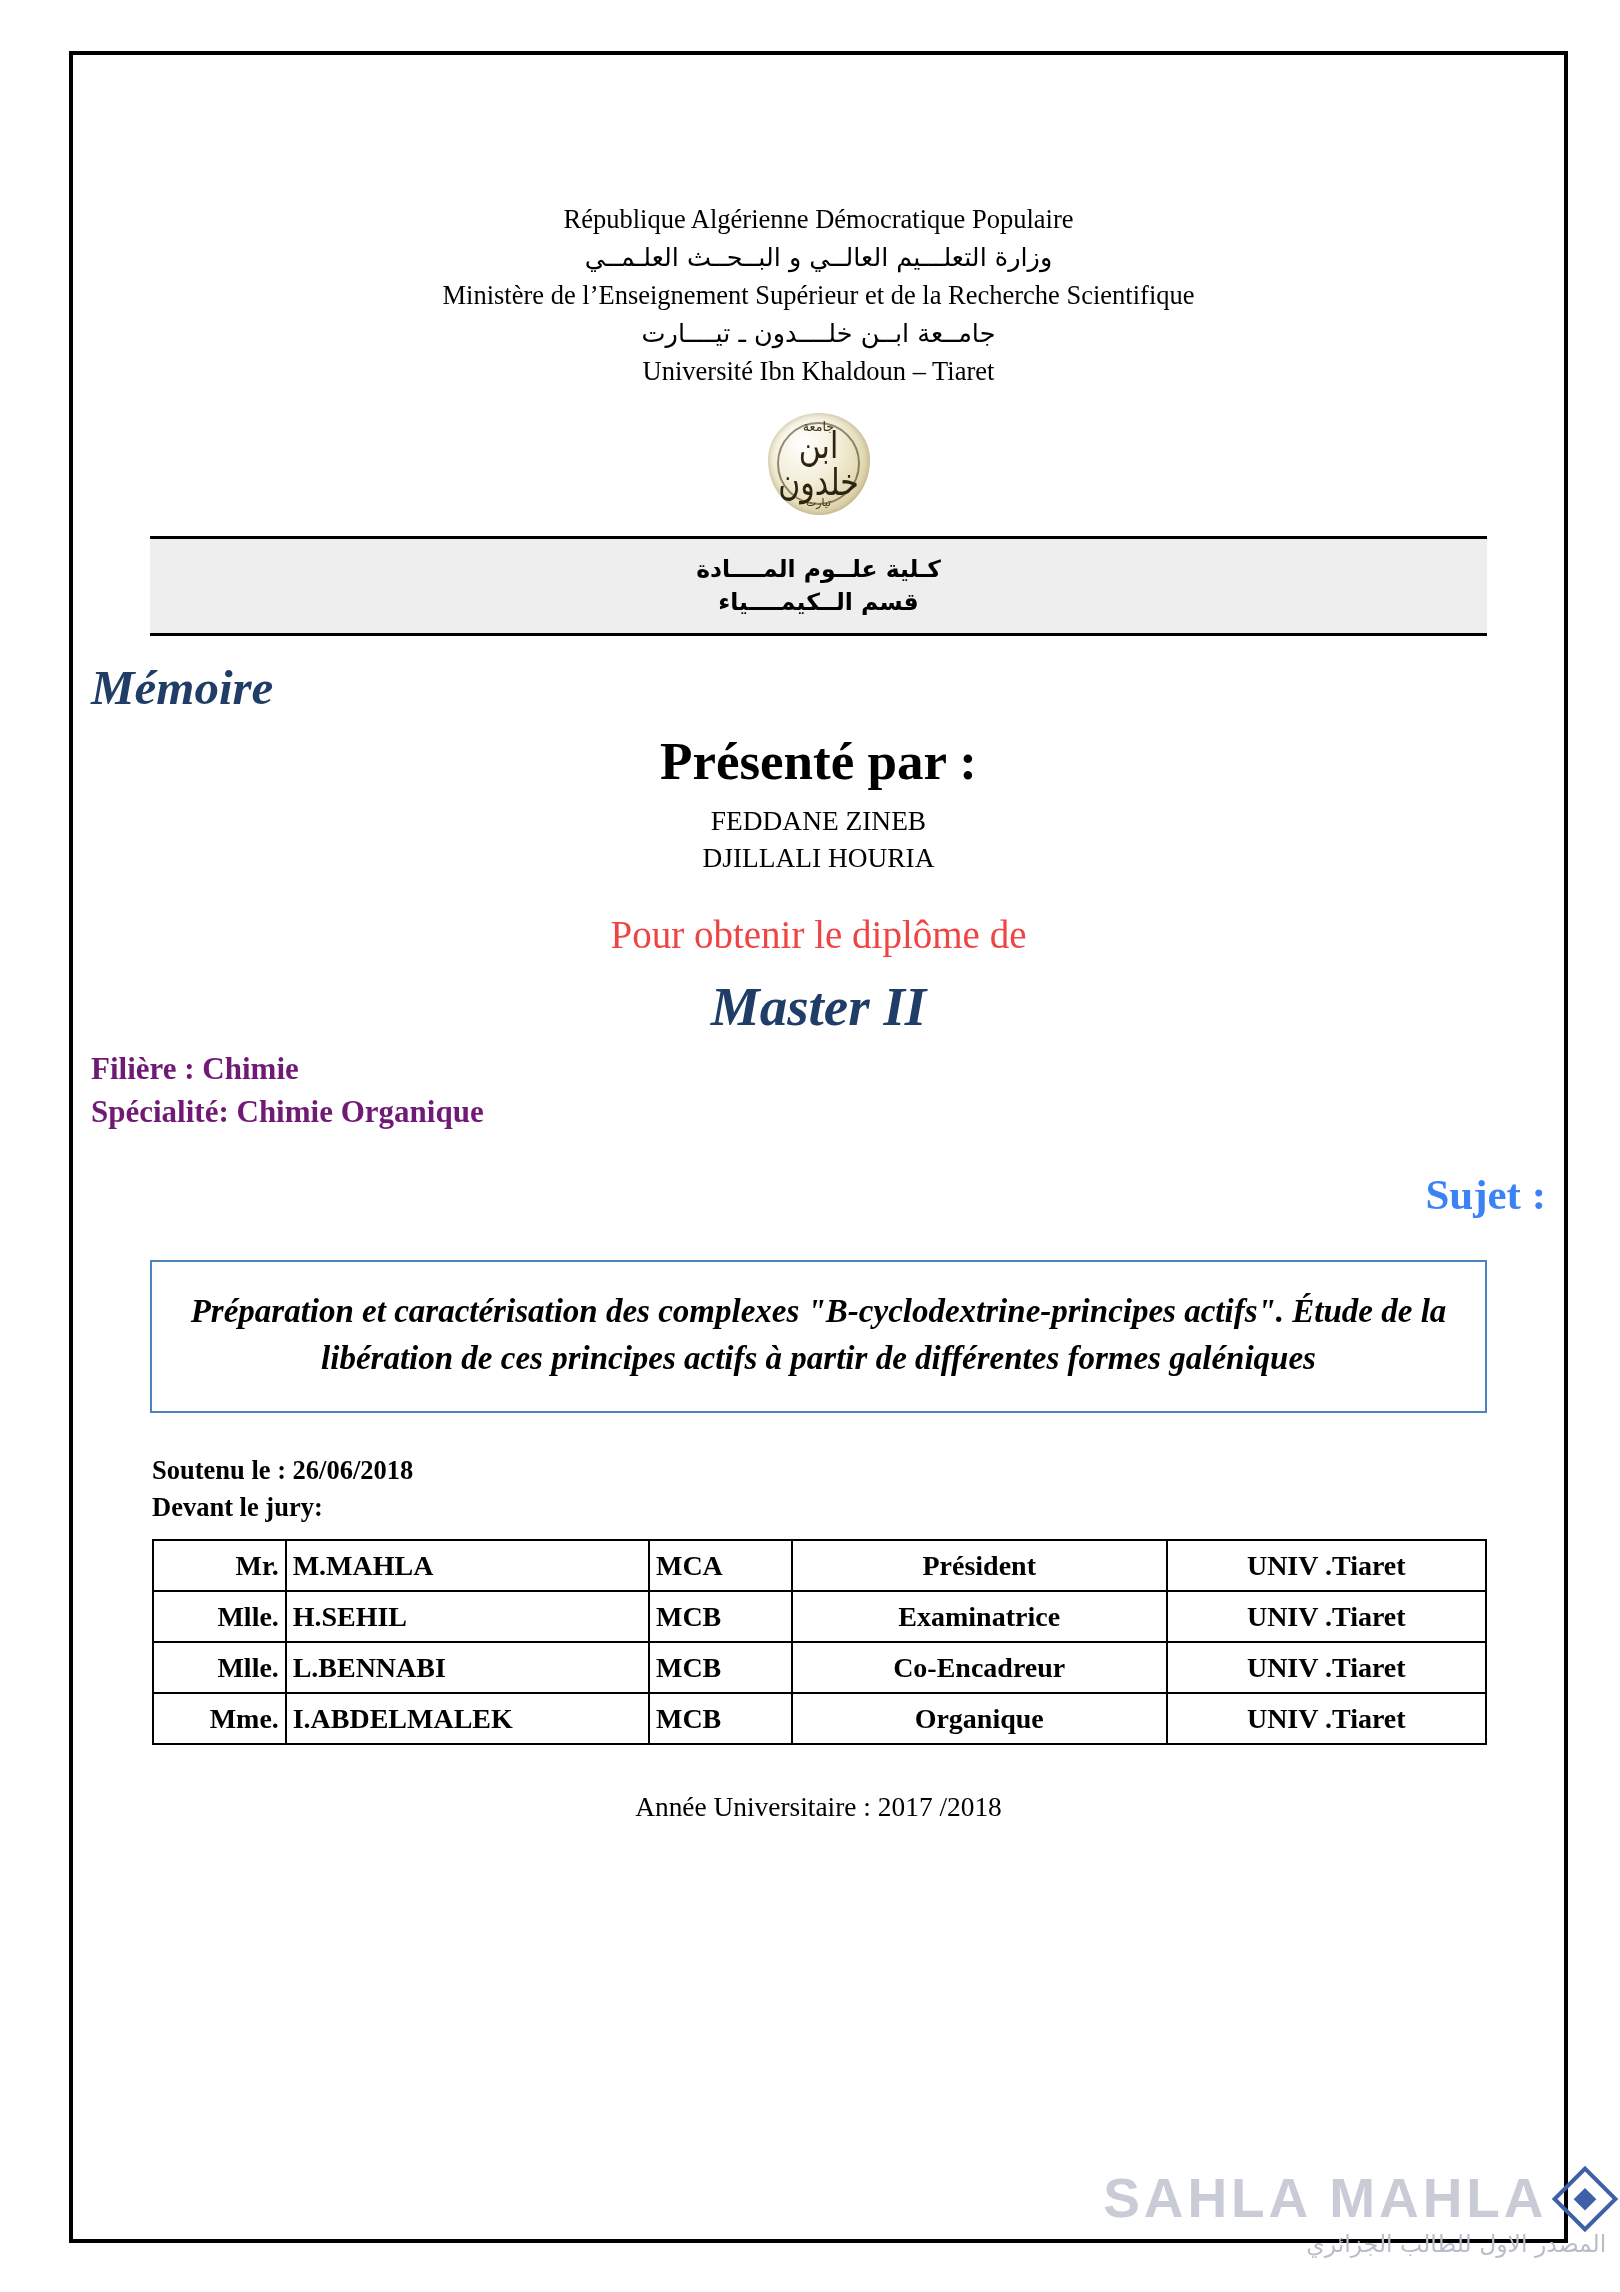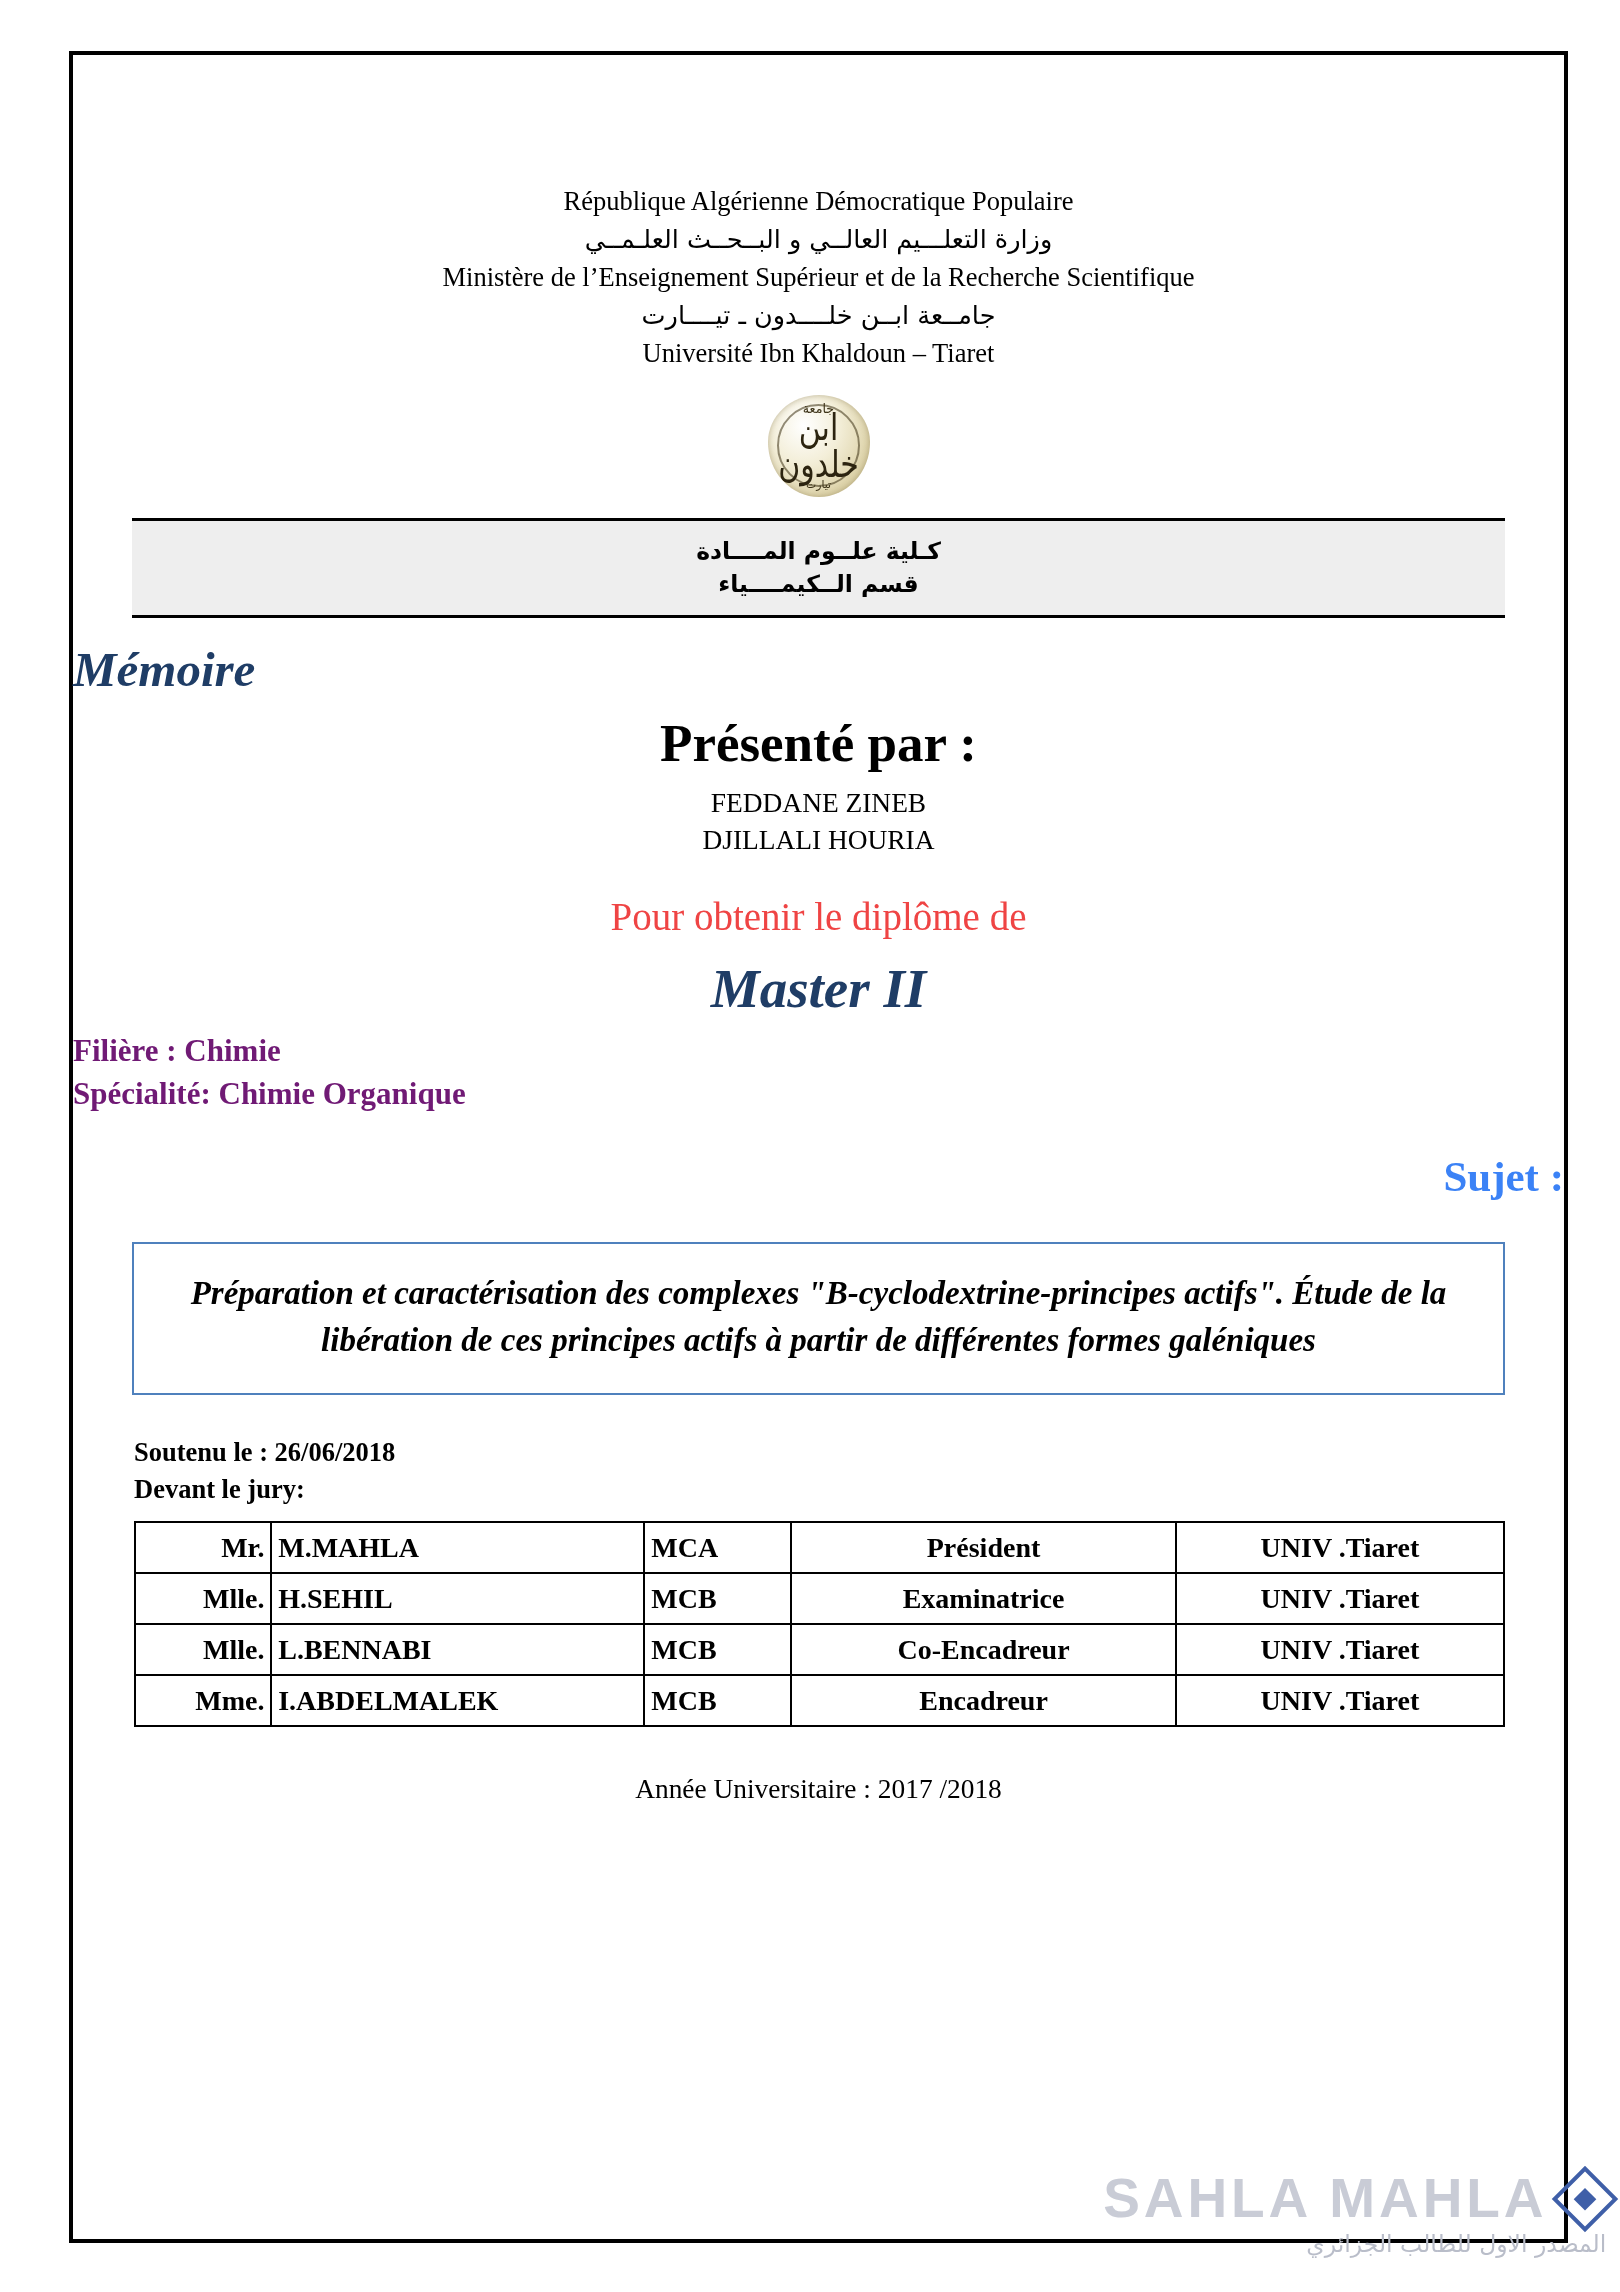--- a/index.html
+++ b/index.html
@@ -24,21 +24,21 @@
     width: 1499px;
     height: 2192px;
     border: 4.9px solid #000000;
     background: #ffffff;
   }
 
   #page-inner {
     position: relative;
     width: 100%;
     height: 100%;
-    padding: 0;
+    padding: 18px;
   }
 
   
   .header-block {
     text-align: center;
     padding-top: 127px;
   }
   .hdr-fr {
     font-size: 26.5px;
     line-height: 39px;
@@ -374,21 +374,21 @@
           <td class="c-title">Mlle.</td>
           <td class="c-name">L.BENNABI</td>
           <td class="c-grade">MCB</td>
           <td class="c-role">Co-Encadreur</td>
           <td class="c-univ">UNIV .Tiaret</td>
         </tr>
         <tr>
           <td class="c-title">Mme.</td>
           <td class="c-name">I.ABDELMALEK</td>
           <td class="c-grade">MCB</td>
-          <td class="c-role">Encadreur</td>
+          <td class="c-role">Organique</td>
           <td class="c-univ">UNIV .Tiaret</td>
         </tr>
       </tbody>
     </table>
 
     <div class="annee">Année Universitaire : 2017 /2018</div>
 
   </div>
 </div>
 

